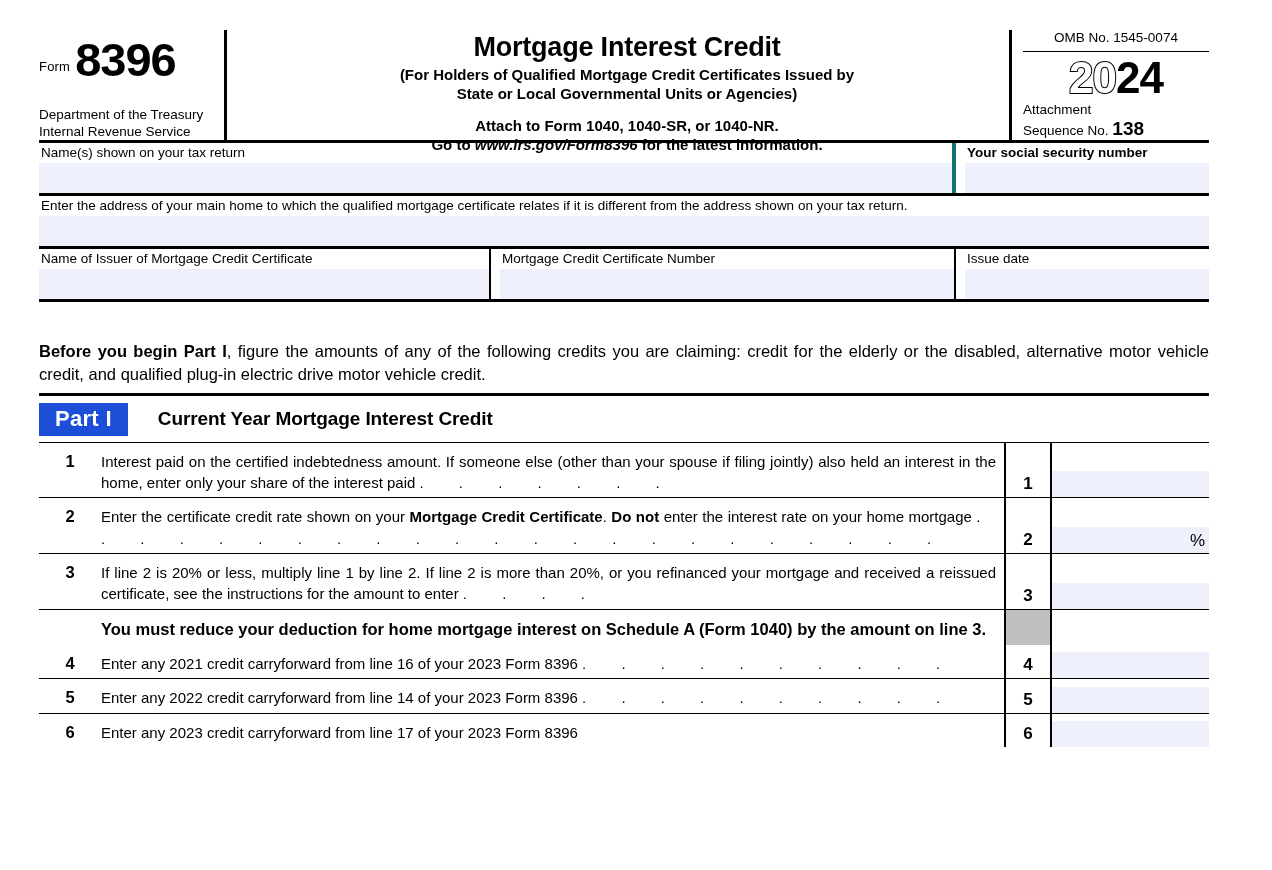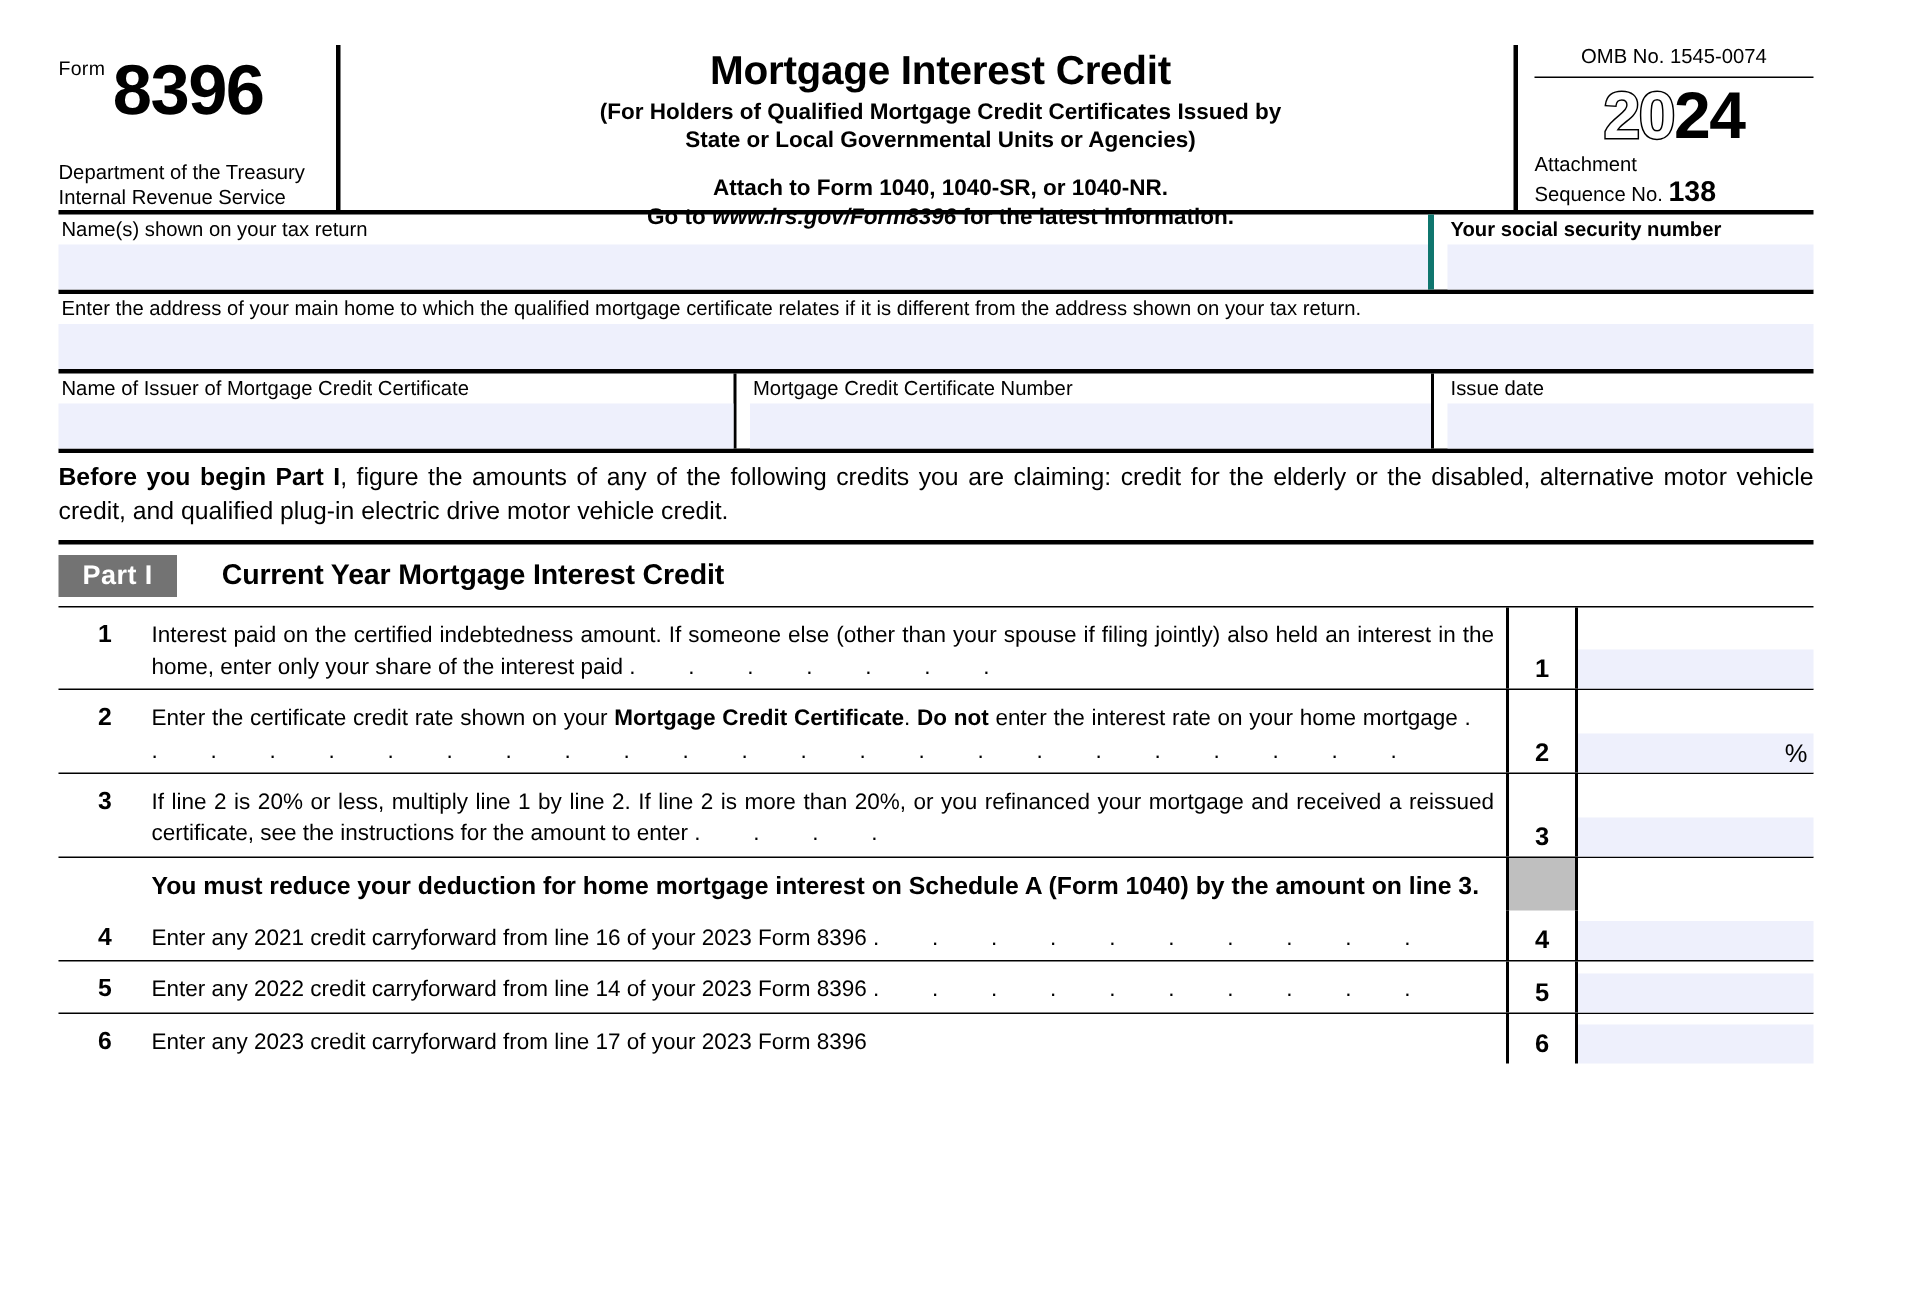--- a/index.html
+++ b/index.html
@@ -21,21 +21,21 @@
     display: flex;
     height: 140px;
     padding-top: 30px;
   }
   .hdr-left {
     width: 188px;
     position: relative;
     border-right: 3px solid #000;
     padding-right: 10px;
   }
-  .form-no-row { display: flex; align-items: flex-start; padding-top: 8px; }
+  .form-no-row { display: flex; align-items: flex-end; padding-top: 8px; }
   .form-word { font-size: 13px; padding-bottom: 7px; letter-spacing: .2px; }
   .form-number {
     font-size: 47px; font-weight: bold; line-height: .92;
     letter-spacing: -1px; margin-left: 5px;
   }
   .dept {
     position: absolute; bottom: 0px; left: 0;
     font-size: 13.5px; line-height: 1.22;
   }
   .hdr-center {
@@ -100,31 +100,32 @@
 
   .row-issuer { display: flex; }
   .row-issuer .c1 { width: 452px; border-right: 2px solid #000; }
   .row-issuer .c2 { flex: 1; border-right: 2px solid #000; padding-left: 9px; }
   .row-issuer .c3 { width: 253px; padding-left: 9px; }
 
   .before-begin {
     font-size: 16.5px; line-height: 1.43;
     padding: 5px 0 6px 0;
     text-align: justify;
+    margin-top: 33px;
   }
   .before-begin b { font-weight: bold; }
 
   
   .part-banner {
     display: flex; align-items: center;
     padding: 7px 0 6px 0;
   }
   .part-tag {
-    background: #737373; color: #fff;
-    font-size: 18px; font-weight: bold;
+    background: #1d4ed8; color: #fff;
+    font-size: 22px; font-weight: bold;
     padding: 3px 16px 4px 16px;
     letter-spacing: .3px;
   }
   .part-title {
     font-size: 19px; font-weight: bold;
     margin-left: 30px; letter-spacing: -.1px;
   }
 
   
   .lines { border-top: 1.5px solid #000; }

